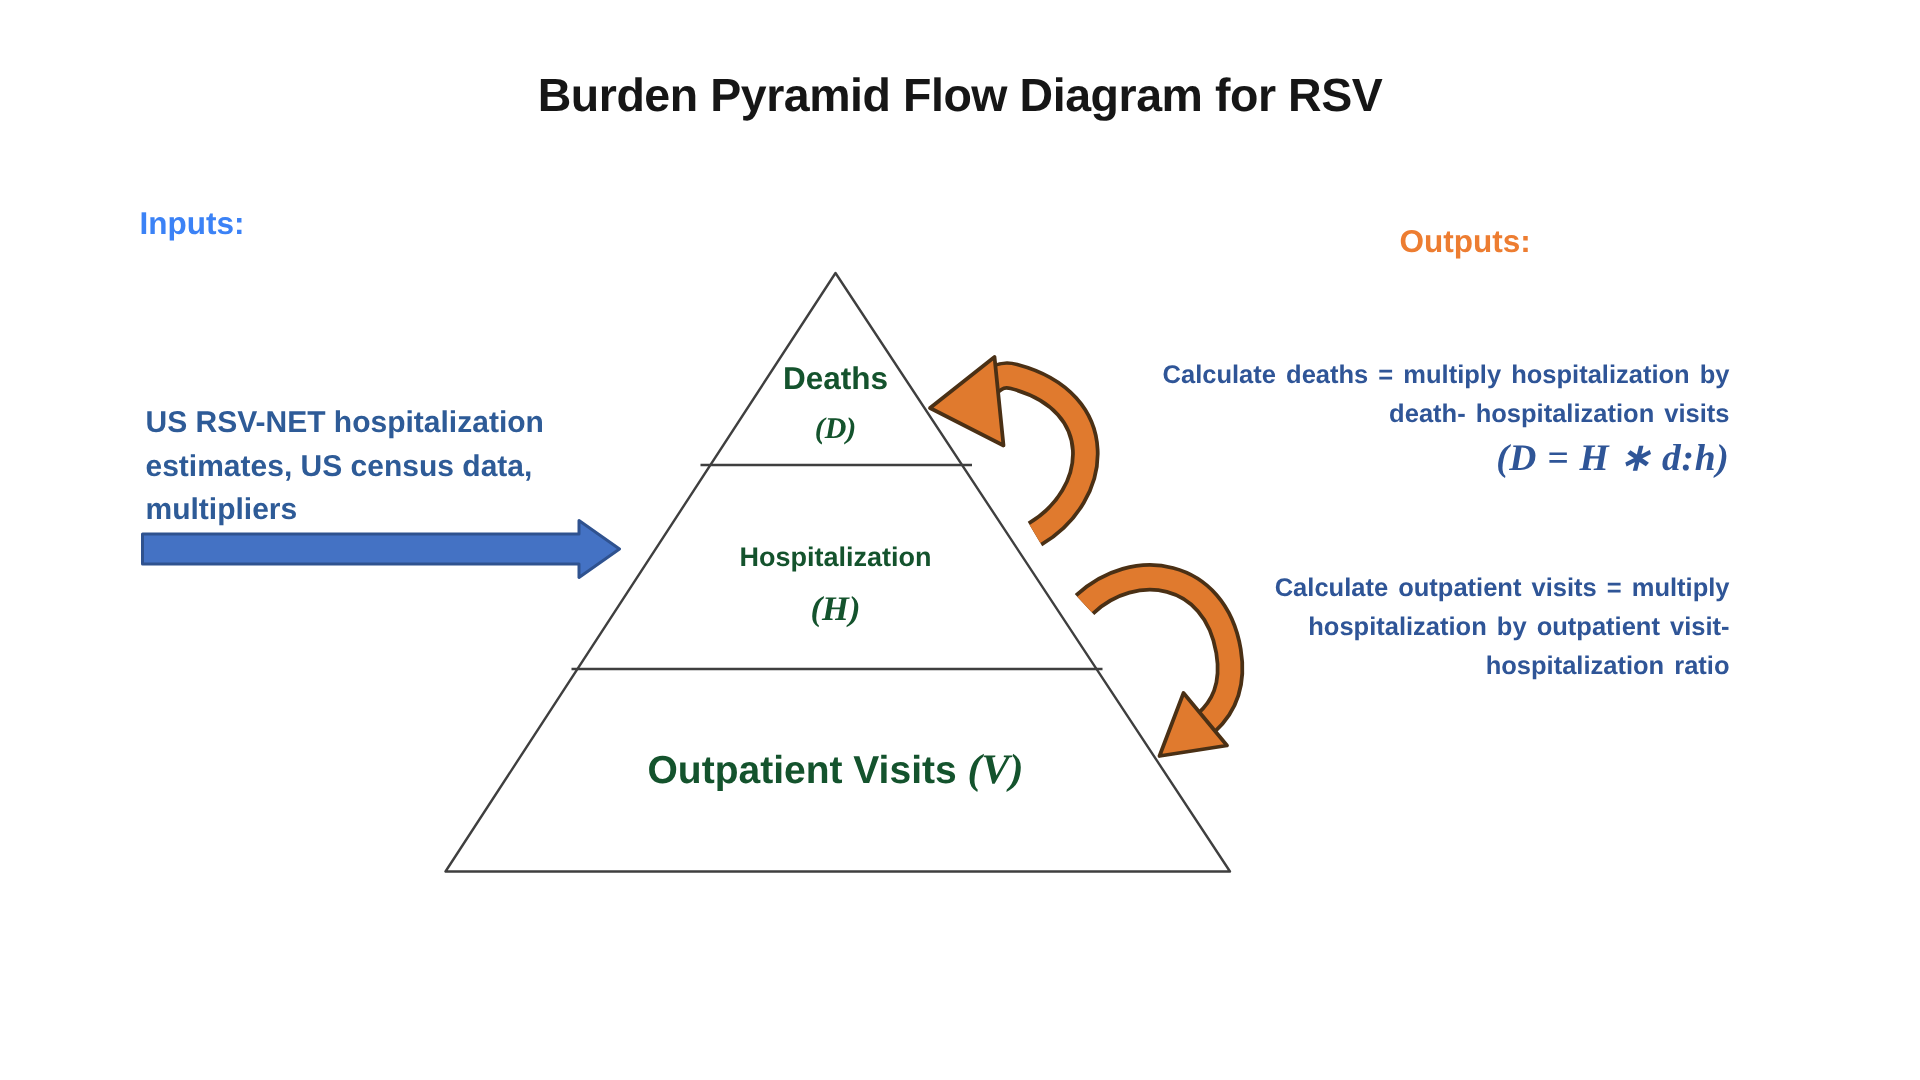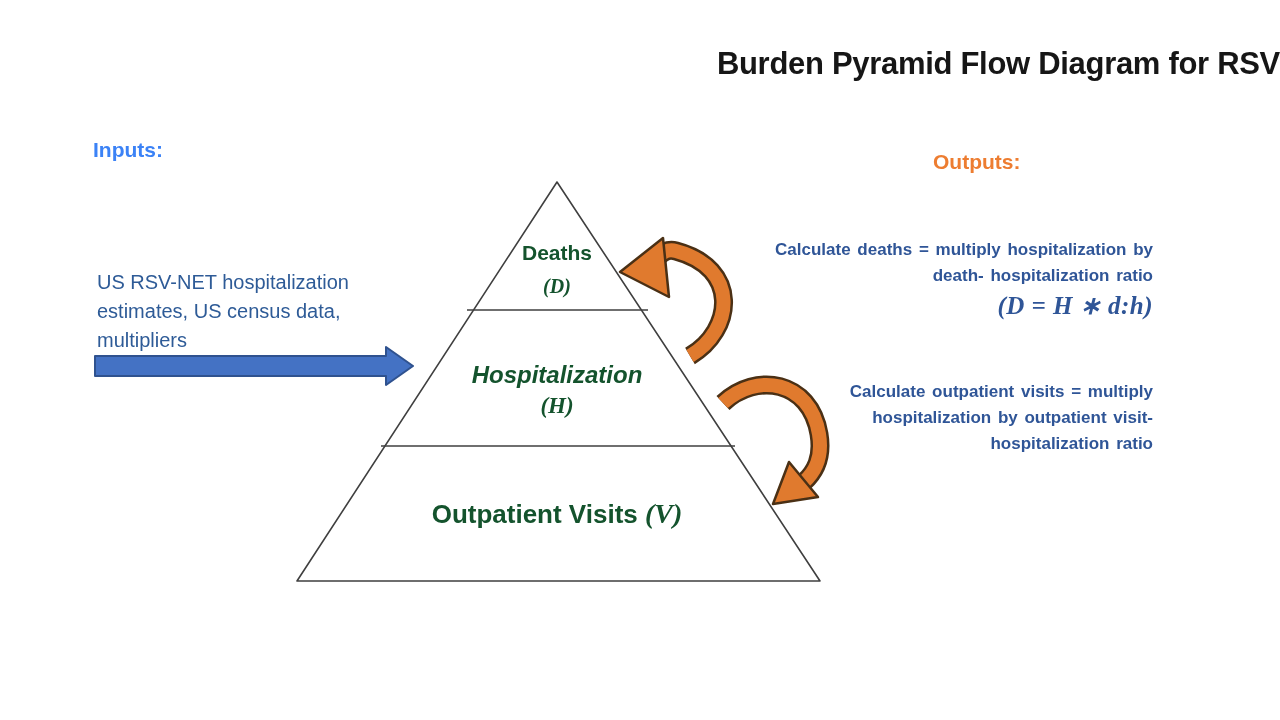--- a/index.html
+++ b/index.html
@@ -3,46 +3,46 @@
 <meta charset="utf-8">
 <style>
   * { margin: 0; padding: 0; box-sizing: border-box; }
   html, body { width: 1280px; height: 720px; background: #ffffff; overflow: hidden; }
   body { position: relative; font-family: "Liberation Sans", sans-serif; }
 
   .abs { position: absolute; }
 
   .title {
     top: 46px; left: 0; width: 100%;
-    text-align: right;
+    text-align: center;
     font-size: 31px; font-weight: 600; color: #161616;
     letter-spacing: -0.3px;
   }
 
   .section-label { font-size: 21px; font-weight: bold; }
   .inputs-label  { top: 138px; left: 93px;  color: #3b82f6; }
   .outputs-label { top: 138px; left: 933px; color: #ED7D31; margin-top: 12px; }
 
   .input-text {
     top: 268px; left: 97px; width: 310px;
-    font-size: 20px; font-weight: normal; color: #2E5B97;
+    font-size: 20px; font-weight: bold; color: #2E5B97;
     line-height: 29px;
   }
 
   .svg-layer { top: 0; left: 0; width: 1280px; height: 720px; }
 
   .pyr-label { text-align: center; color: #14532d; }
   .pyr-name { font-weight: bold; }
   .math {
     font-family: "Liberation Serif", serif;
     font-weight: bold; font-style: italic;
   }
   .deaths-name   { top: 241px; left: 457px; width: 200px; font-size: 21px; }
   .deaths-symbol { top: 275px; left: 457px; width: 200px; font-size: 20px; }
-  .hosp-name     { top: 361px; left: 407px; width: 300px; font-size: 24px; font-style: italic; }
+  .hosp-name     { top: 361px; left: 407px; width: 300px; font-size: 18px; }
   .hosp-symbol   { top: 393px; left: 407px; width: 300px; font-size: 23px; }
   .outp-line     { top: 498px; left: 382px; width: 350px; font-size: 26px; }
   .outp-line .math { font-size: 28px; }
 
   .output-block {
     right: 127px; text-align: right;
     color: #2F5597; font-size: 17px; font-weight: bold;
     line-height: 26px; word-spacing: 2px;
   }
   .output-block-1 { top: 237px; }
@@ -95,21 +95,21 @@
 <div class="abs pyr-label pyr-name hosp-name">Hospitalization</div>
 <div class="abs pyr-label math hosp-symbol">(H)</div>
 
 <div class="abs pyr-label outp-line">
   <span class="pyr-name">Outpatient Visits</span>
   <span class="math">(V)</span>
 </div>
 
 <div class="abs output-block output-block-1">
   <div>Calculate deaths = multiply hospitalization by</div>
-  <div>death- hospitalization ratio</div>
+  <div>death- hospitalization visits</div>
   <div class="math formula">(D = H ∗ d:h)</div>
 </div>
 
 <div class="abs output-block output-block-2">
   <div>Calculate outpatient visits = multiply</div>
   <div>hospitalization by outpatient visit-</div>
   <div>hospitalization ratio</div>
 </div>
 
 </body></html>

